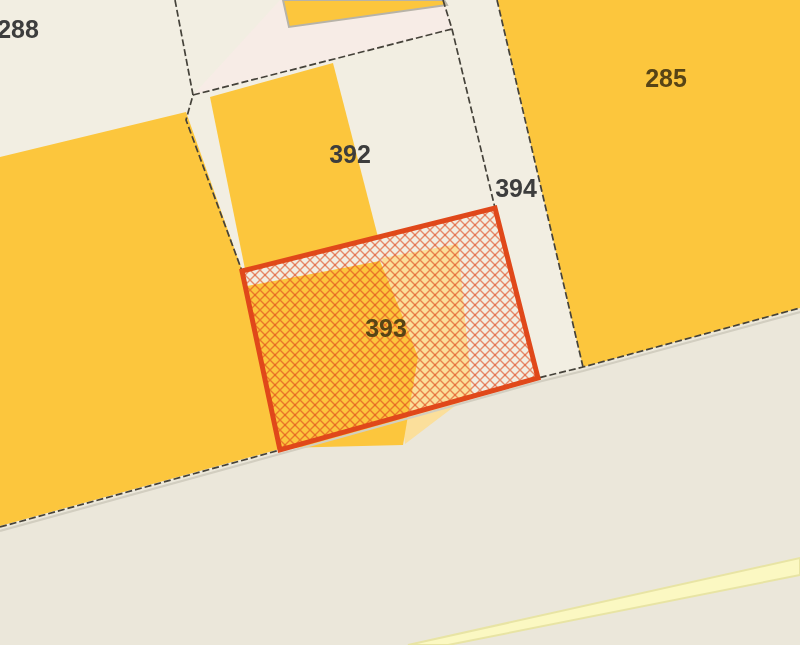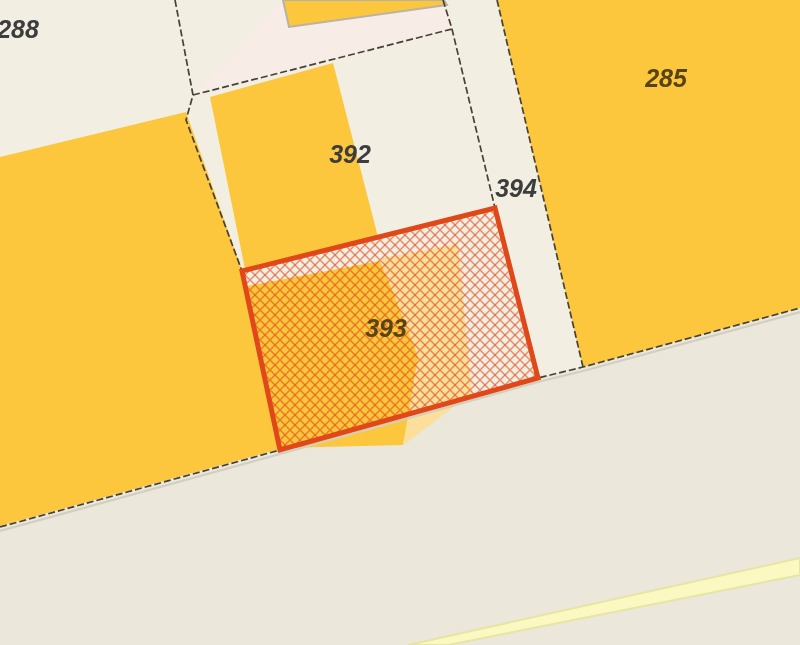--- a/index.html
+++ b/index.html
@@ -7,21 +7,20 @@
     padding: 0;
     width: 800px;
     height: 645px;
     overflow: hidden;
     font-family: "Liberation Sans", sans-serif;
   }
   .map-wrap {
     position: relative;
     width: 684px;
     height: 645px;
-    font-style: italic;
   }
   svg { display: block; }
   text.map-label {
     font-family: "Liberation Sans", "DejaVu Sans", sans-serif;
     font-weight: bold;
     font-size: 25px;
     text-anchor: middle;
   }
   .boundary {
     fill: none;

